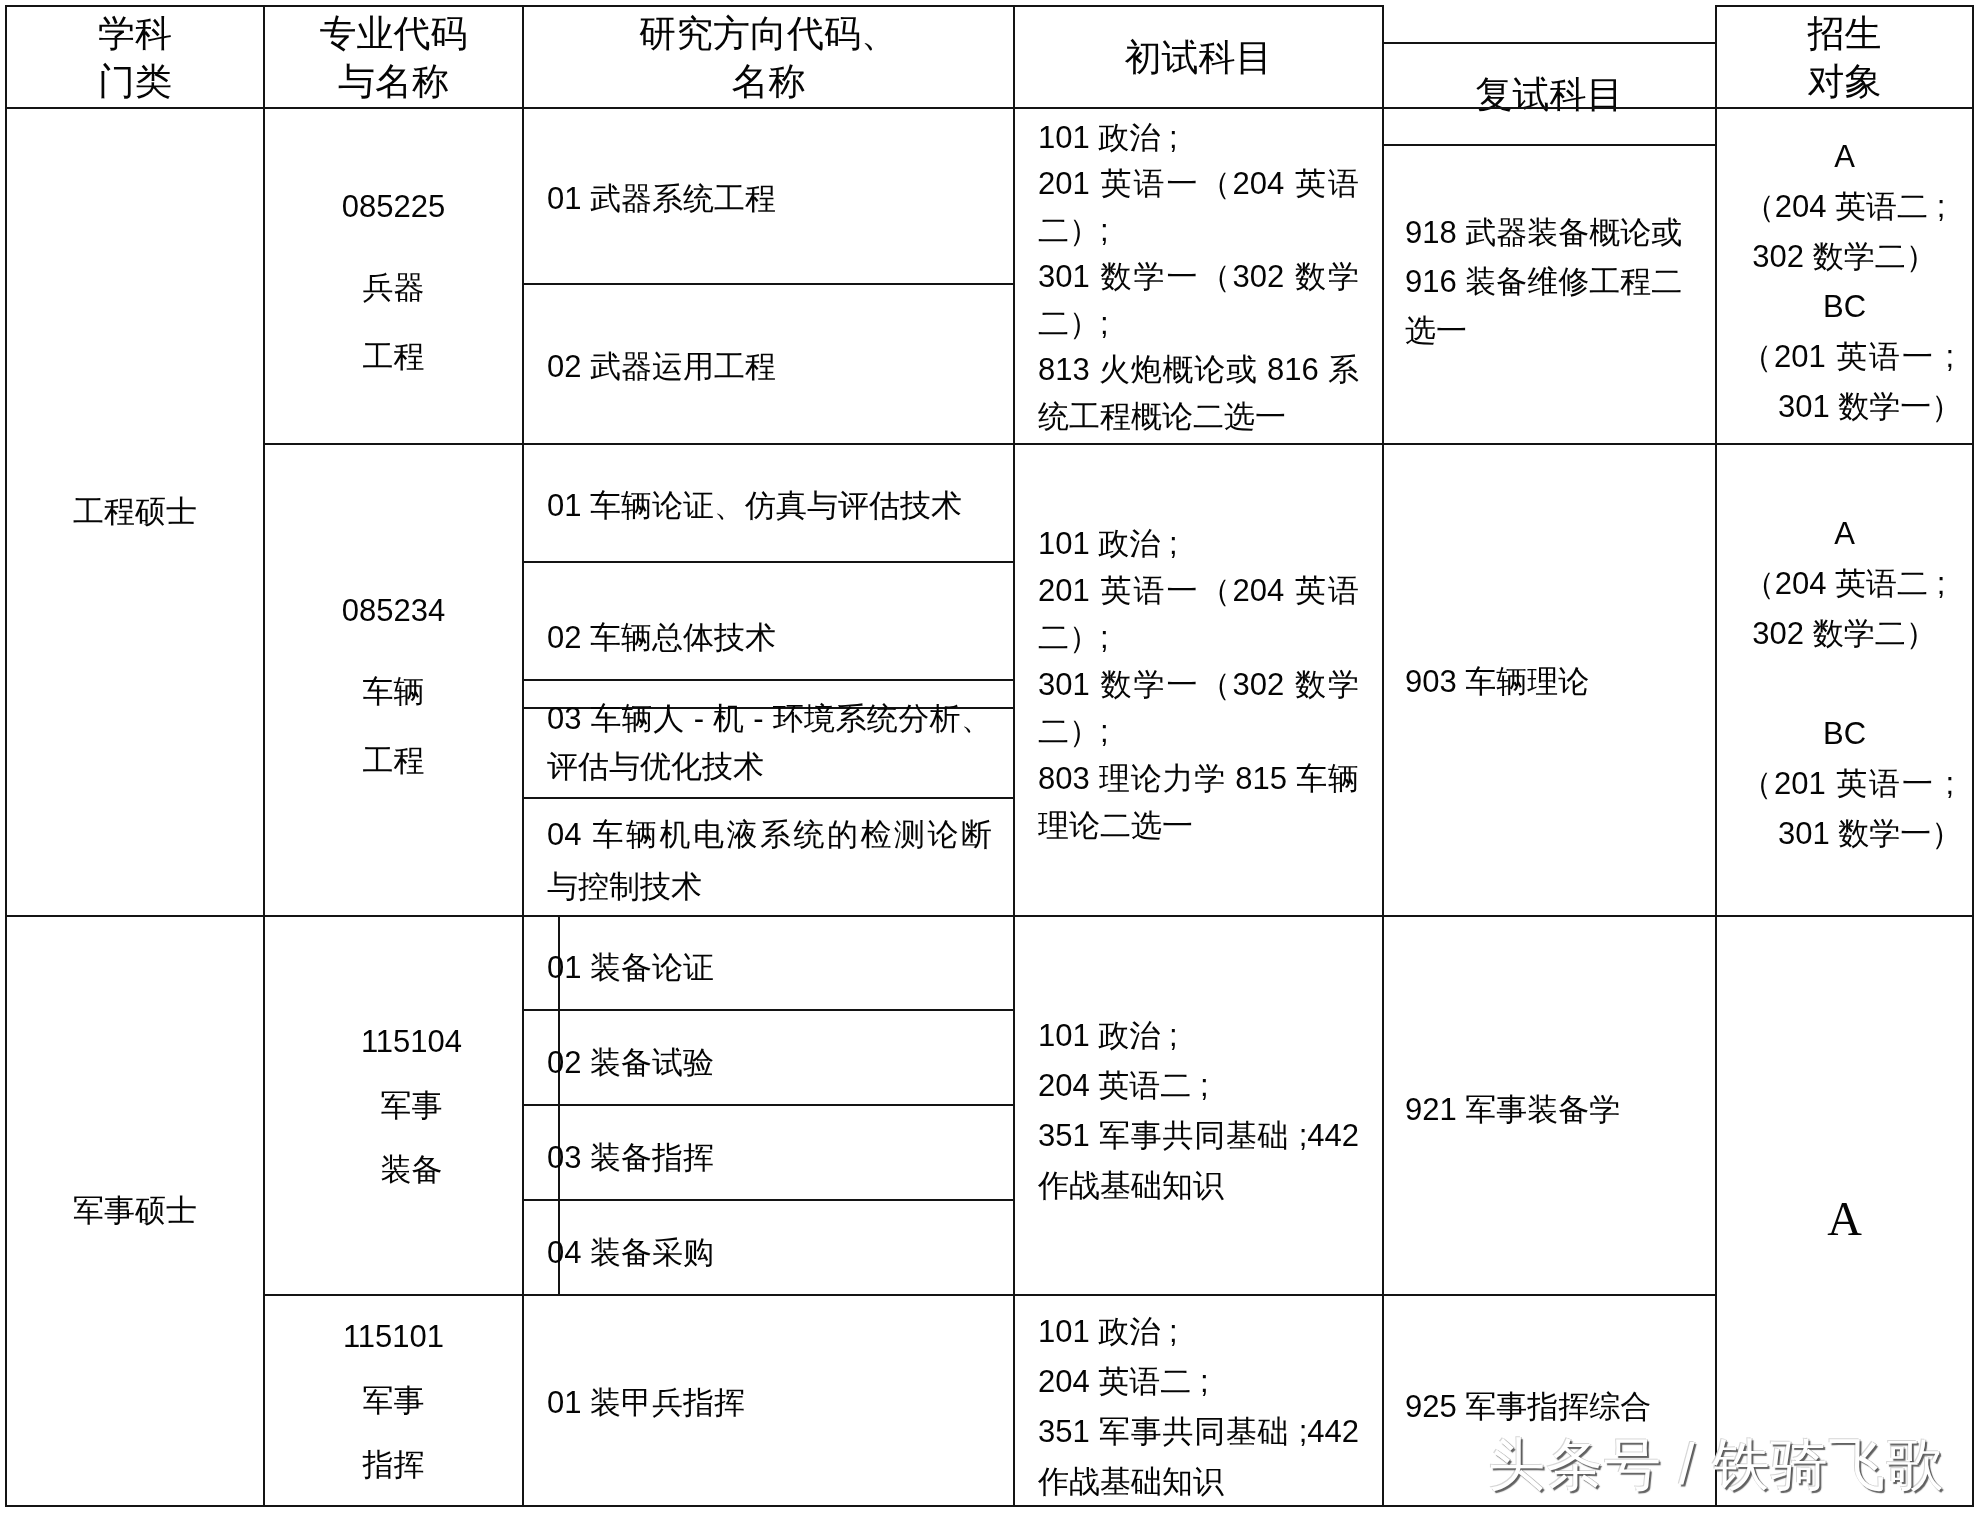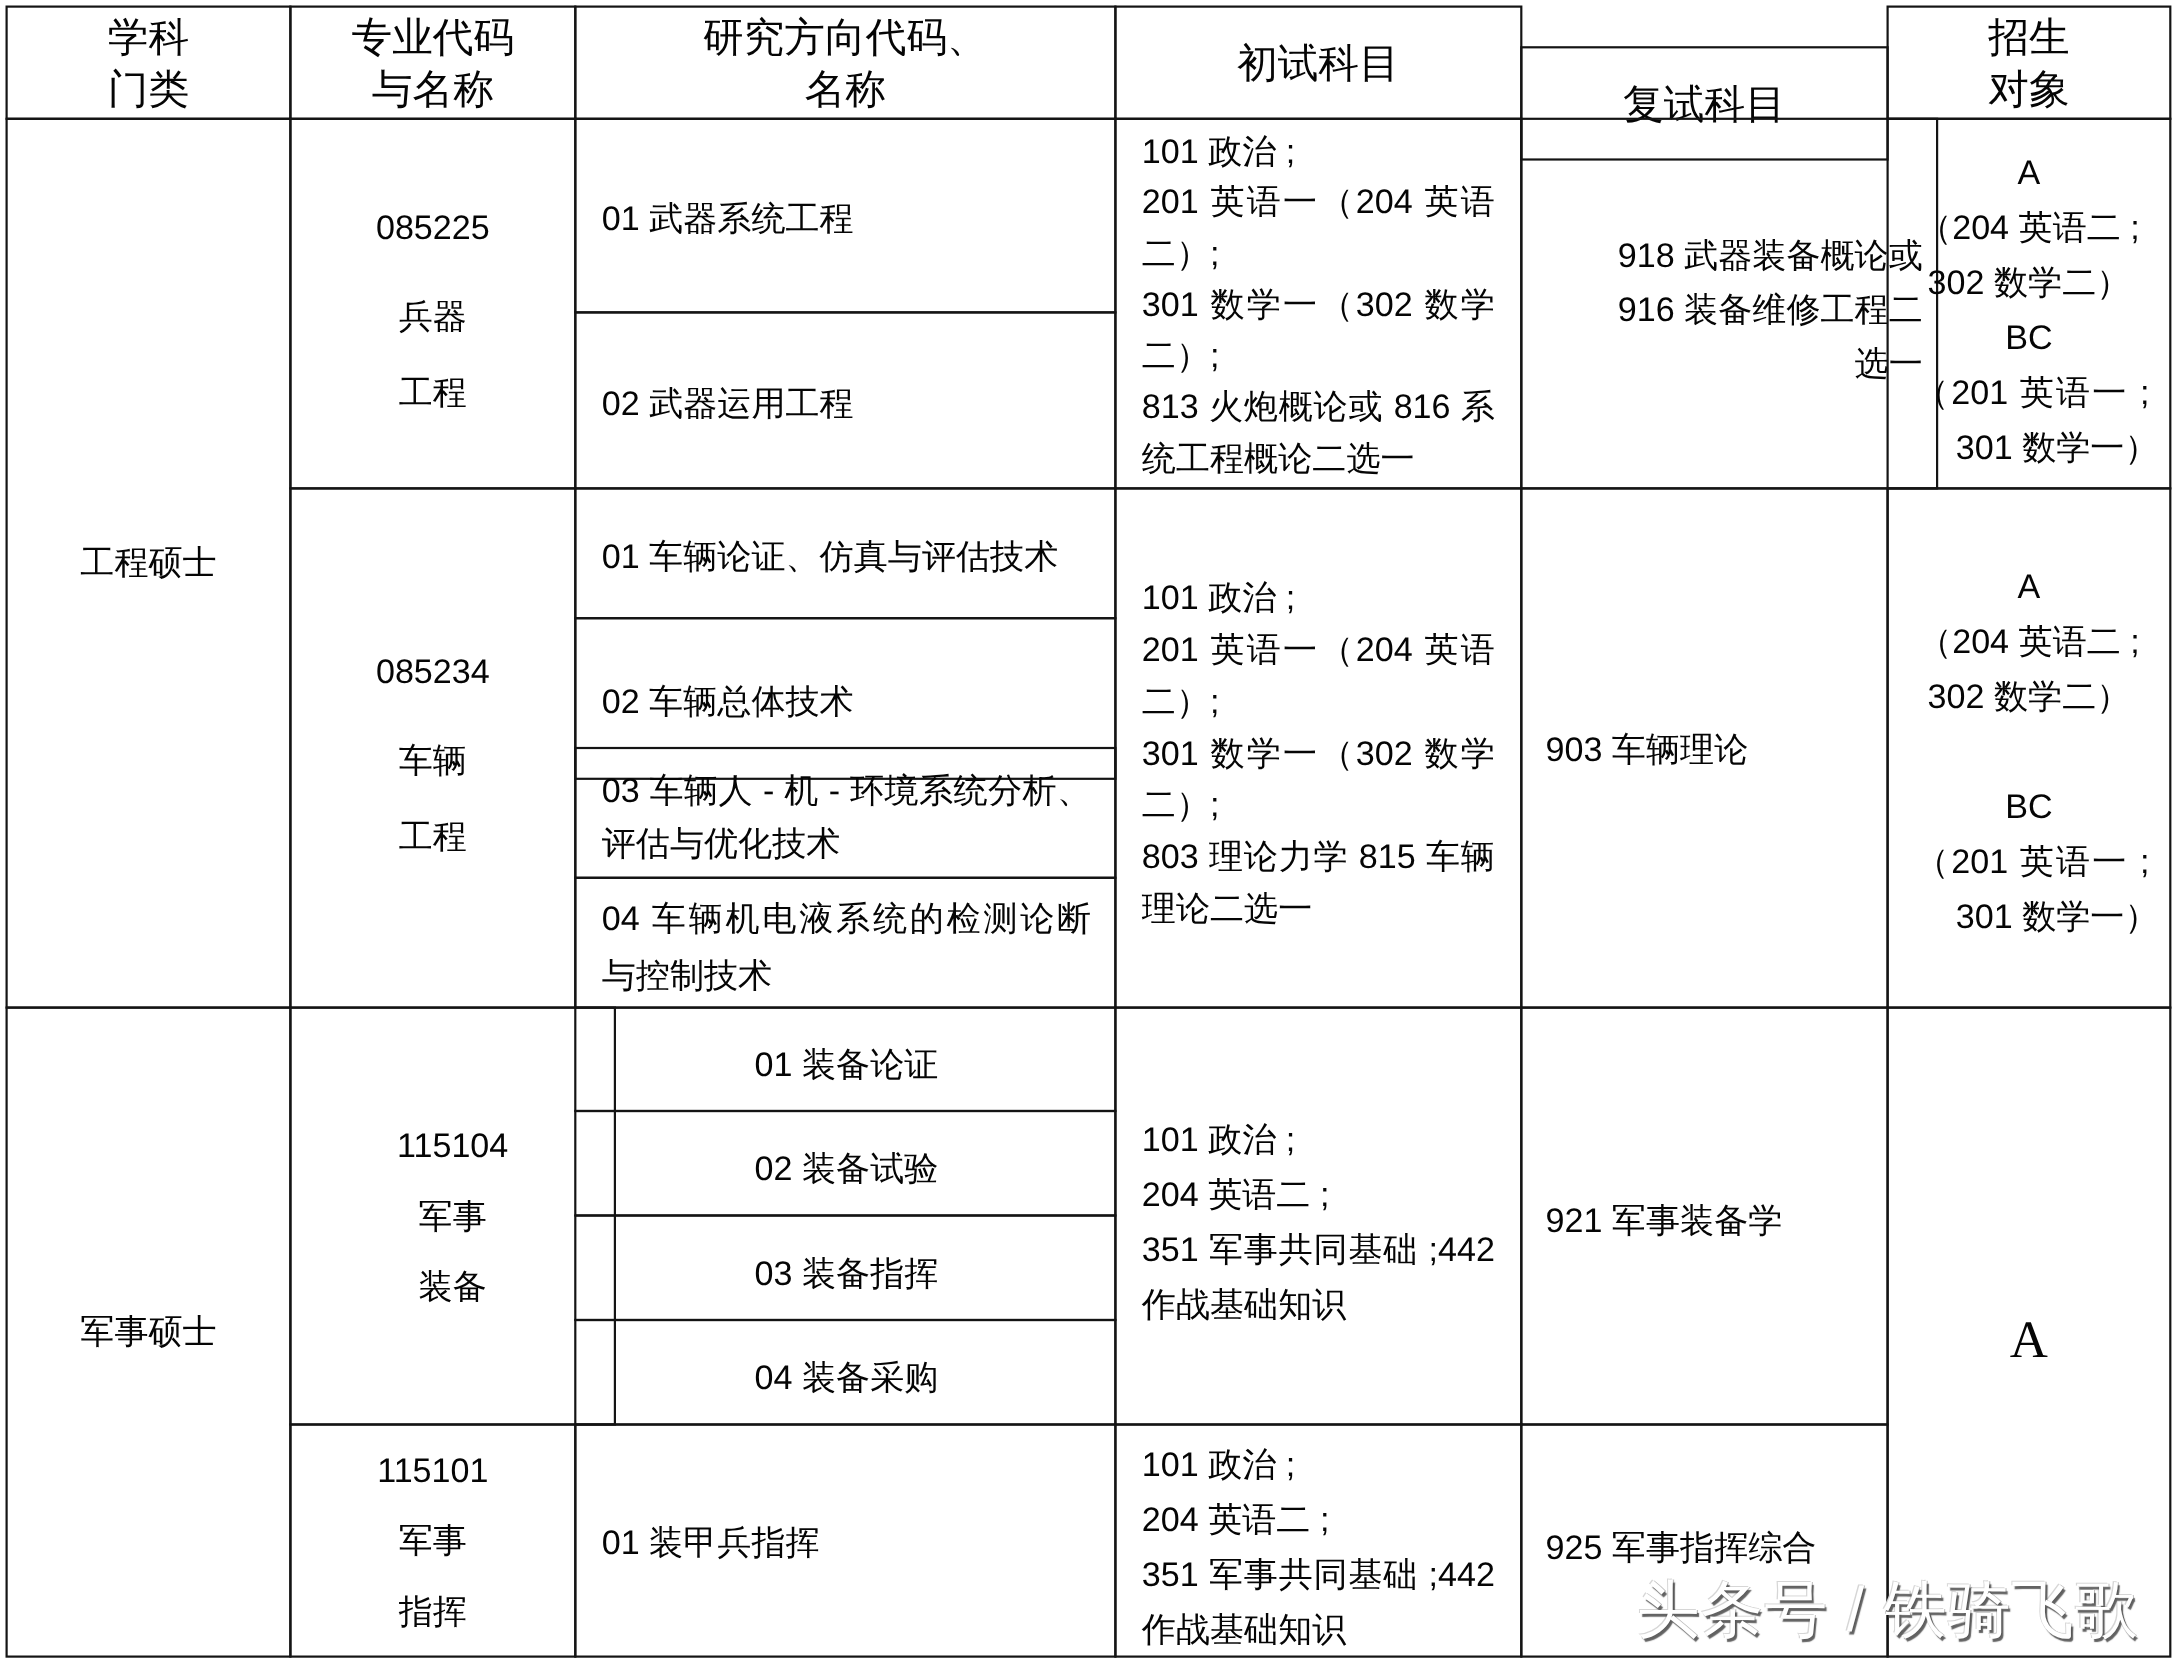--- a/index.html
+++ b/index.html
@@ -27,21 +27,21 @@
   
   .c2 { text-align: center; }
   .c2.eng { padding-top: 12px; }
   .c2.eng .code { line-height: 48px; margin-bottom: 12px; }
   .c2.eng .nm { line-height: 49px; margin-top: 20px; }
   .c2.mil .ln { line-height: 64px; }
 
   
   .c3 { padding-left: 23px; padding-right: 21px; }
   .c3.s  { padding-top: 6px; }
-  .c3.s2 { padding-top: 10px; align-items: center; }
+  .c3.s2 { padding-top: 10px; }
   .c3.s3 { padding-top: 5px; }
   .c3.d  { padding-top: 8px; line-height: 48px; }
   .c3.d52 { padding-top: 8px; line-height: 52px; }
 
   
   .c4 { padding-left: 23px; padding-right: 23px; }
   .c4.r1 { line-height: 46.5px; padding-top: 3px; }
   .c4.r2 { line-height: 47px; padding-top: 8px; }
   .c4.r3 { line-height: 50px; padding-top: 11px; }
   .c4.r4 { line-height: 50px; padding-top: 12px; }
@@ -187,21 +187,21 @@
     <span class="ln j">351 军事共同基础 ;442</span>
     <span class="ln">作战基础知识</span>
   </div>
   <div class="cell c4 r4" style="left:1013px;top:1294px;width:371px;height:213px;">
     <span class="ln">101 政治 ;</span>
     <span class="ln">204 英语二 ;</span>
     <span class="ln j">351 军事共同基础 ;442</span>
     <span class="ln">作战基础知识</span>
   </div>
 
-  <div class="cell c5 r1" style="left:1382px;top:107px;width:380px;height:338px;align-items:flex-end;">
+  <div class="cell c5 r1" style="left:1382px;top:107px;width:335px;height:338px;">
     <span class="ln">918 武器装备概论或</span>
     <span class="ln">916 装备维修工程二</span>
     <span class="ln">选一</span>
   </div>
   <div class="cell c5 r2" style="left:1382px;top:443px;width:335px;height:474px;">
     <span class="ln">903 车辆理论</span>
   </div>
   <div class="cell c5 r3" style="left:1382px;top:915px;width:335px;height:381px;">
     <span class="ln">921 军事装备学</span>
   </div>

